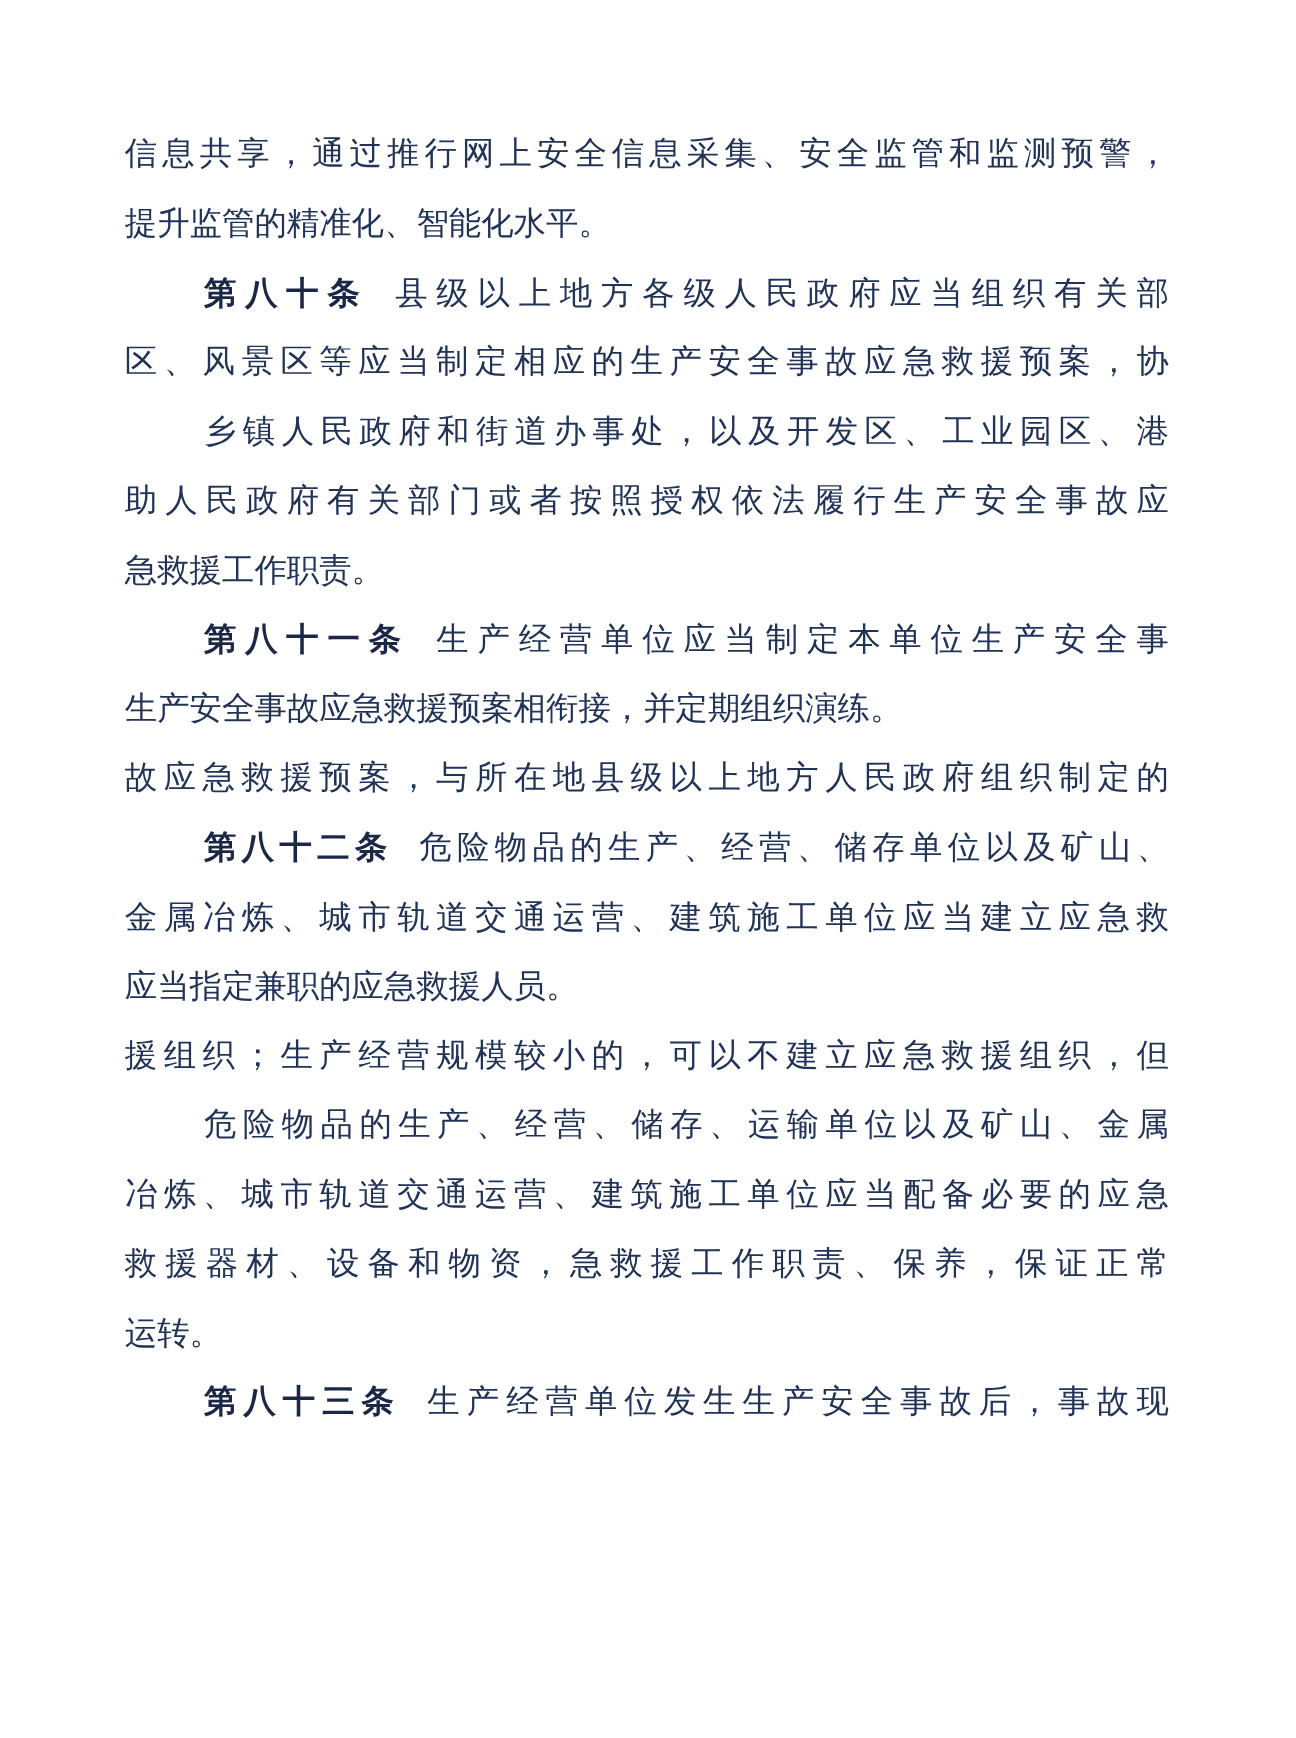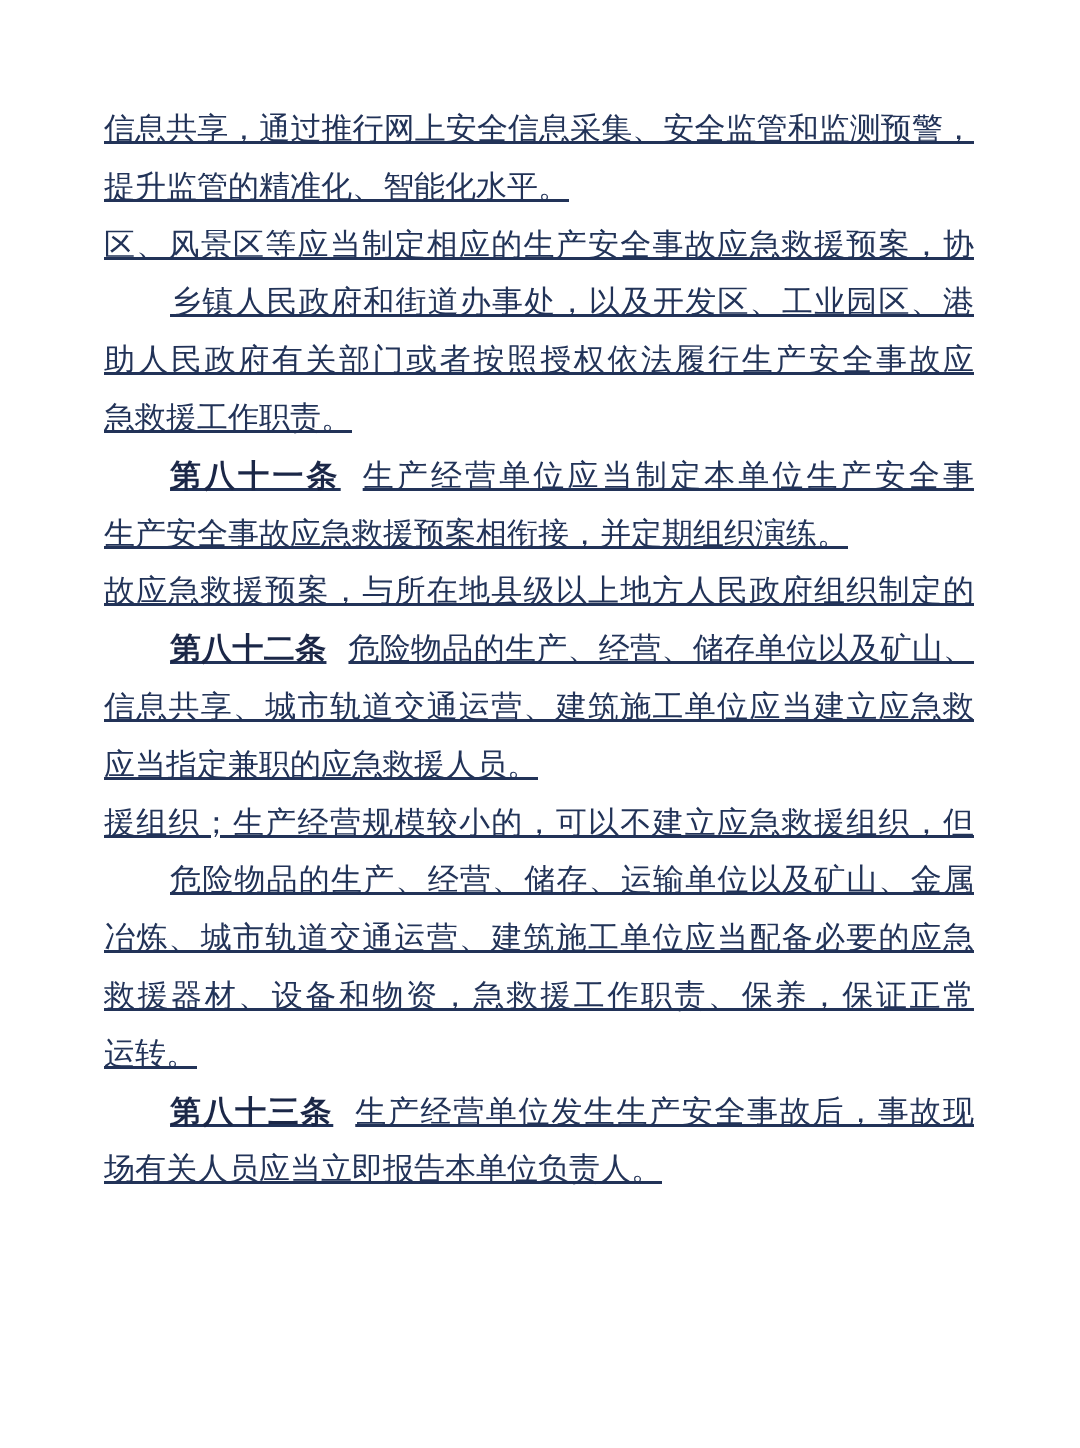--- a/index.html
+++ b/index.html
@@ -14,28 +14,27 @@
       box-sizing: border-box;
       background: #ffffff;
       padding: 100px 106px 0 104px;
       overflow: hidden;
     }
     .doc-body {
       width: 100%;
     }
     .line {
       font-family: "Liberation Serif", "DejaVu Serif", serif;
-      font-size: 31px;
+      font-size: 27px;
       color: #223358;
       line-height: 57.8px;
       height: 57.8px;
       text-align: justify;
       text-justify: inter-character;
       overflow: hidden;
-      text-decoration: underline;
     }
     .line.flush {
       text-align-last: justify;
     }
     .line.indent {
       padding-left: 66px;
     }
     .article-label {
       font-family: "Liberation Sans", "DejaVu Sans", sans-serif;
       font-weight: 700;
@@ -43,31 +42,31 @@
       margin-right: 22px;
     }
   </style>
 </head>
 <body>
 
 <div class="page">
   <div class="doc-body">
       <div class="line flush"><span>信息共享，通过推行网上安全信息采集、安全监管和监测预警，</span></div>
       <div class="line"><span>提升监管的精准化、智能化水平。</span></div>
+      <div class="line indent flush"><span class="article-label">第八十条</span><span>县级以上地方各级人民政府应当组织有关部</span></div>
       <div class="line flush"><span>区、风景区等应当制定相应的生产安全事故应急救援预案，协</span></div>
       <div class="line indent flush"><span>乡镇人民政府和街道办事处，以及开发区、工业园区、港</span></div>
       <div class="line flush"><span>助人民政府有关部门或者按照授权依法履行生产安全事故应</span></div>
       <div class="line"><span>急救援工作职责。</span></div>
       <div class="line indent flush"><span class="article-label">第八十一条</span><span>生产经营单位应当制定本单位生产安全事</span></div>
       <div class="line"><span>生产安全事故应急救援预案相衔接，并定期组织演练。</span></div>
       <div class="line flush"><span>故应急救援预案，与所在地县级以上地方人民政府组织制定的</span></div>
       <div class="line indent flush"><span class="article-label">第八十二条</span><span>危险物品的生产、经营、储存单位以及矿山、</span></div>
-      <div class="line flush"><span>信息共享、城市轨道交通运营、建筑施工单位应当建立应急救</span></div>
+      <div class="line flush"><span>金属冶炼、城市轨道交通运营、建筑施工单位应当建立应急救</span></div>
       <div class="line"><span>应当指定兼职的应急救援人员。</span></div>
       <div class="line flush"><span>援组织；生产经营规模较小的，可以不建立应急救援组织，但</span></div>
       <div class="line indent flush"><span>危险物品的生产、经营、储存、运输单位以及矿山、金属</span></div>
       <div class="line flush"><span>冶炼、城市轨道交通运营、建筑施工单位应当配备必要的应急</span></div>
       <div class="line flush"><span>救援器材、设备和物资，急救援工作职责、保养，保证正常</span></div>
       <div class="line"><span>运转。</span></div>
       <div class="line indent flush"><span class="article-label">第八十三条</span><span>生产经营单位发生生产安全事故后，事故现</span></div>
-      <div class="line"><span>场有关人员应当立即报告本单位负责人。</span></div>
     </div>
 </div>
 
 </body></html>

